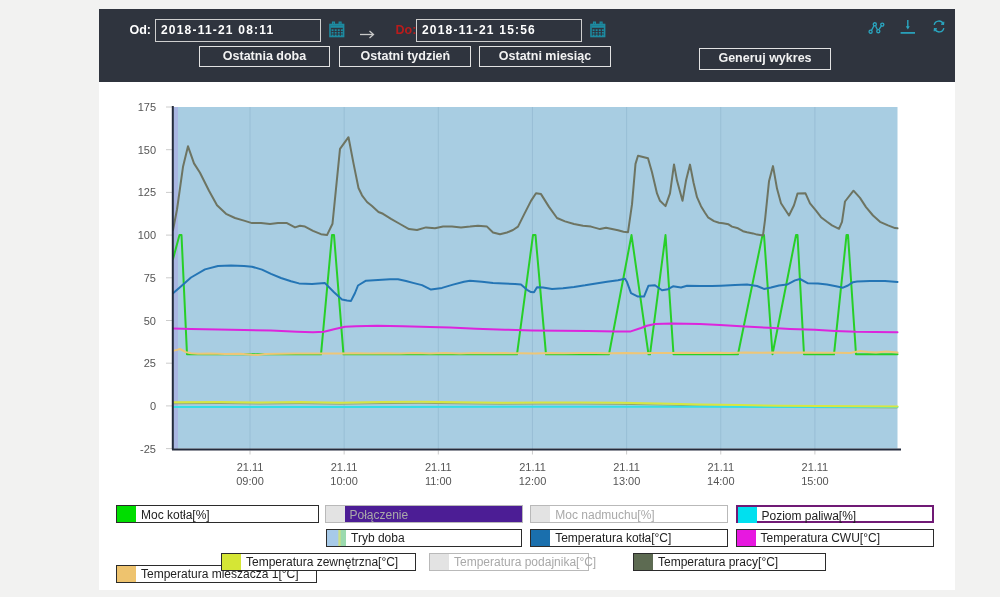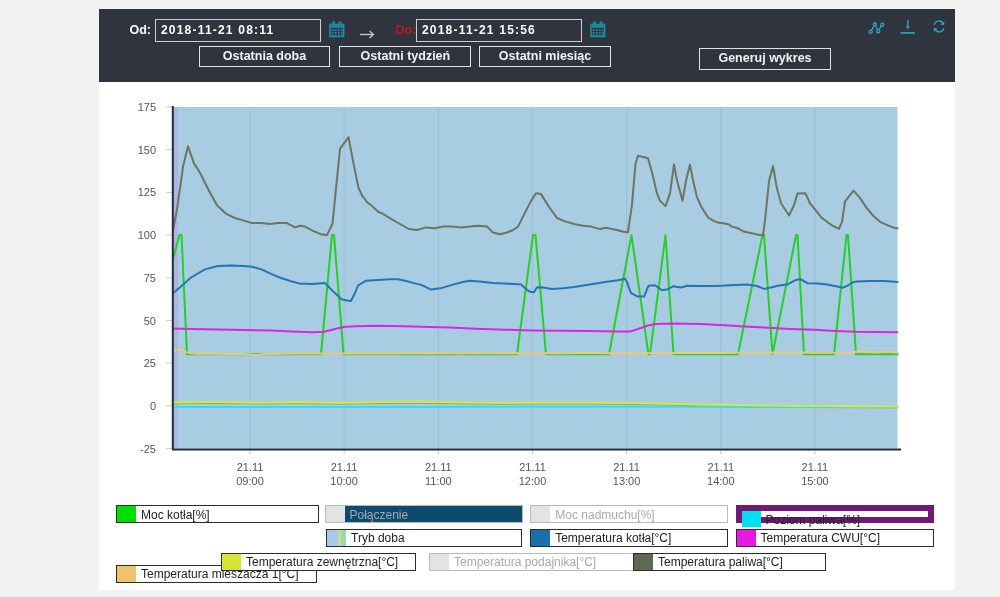--- a/index.html
+++ b/index.html
@@ -151,29 +151,29 @@
 <text x="720.8" y="470.5" text-anchor="middle" font-size="11" fill="#555555">21.11</text>
 <text x="720.8" y="485" text-anchor="middle" font-size="11" fill="#555555">14:00</text>
 <text x="814.9" y="470.5" text-anchor="middle" font-size="11" fill="#555555">21.11</text>
 <text x="814.9" y="485" text-anchor="middle" font-size="11" fill="#555555">15:00</text>
 </svg>
 
 <div style="position:absolute;left:116.0px;top:505.0px;width:202.5px;height:18px;background:#fff;border:1px solid #2b2b2b;box-sizing:border-box;">
       <div style="position:absolute;left:0;top:0;width:19px;height:16px;background:#00dd00;"></div>
       <div style="position:absolute;left:24px;top:1.5px;font-size:12px;color:#222222;white-space:nowrap;">Moc kotła[%]</div>
     </div>
-<div style="position:absolute;left:324.5px;top:505.0px;width:198.0px;height:18px;background:#0c4a6e;border:1px solid #b9b9b9;box-sizing:border-box;">
+<div style="position:absolute;left:324.5px;top:505.0px;width:198.0px;height:18px;background:#4c1d95;border:1px solid #b9b9b9;box-sizing:border-box;">
       <div style="position:absolute;left:0;top:0;width:19px;height:16px;background:#e3e3e3;"></div>
       <div style="position:absolute;left:24px;top:1.5px;font-size:12px;color:#a9a9a9;white-space:nowrap;">Połączenie</div>
     </div>
 <div style="position:absolute;left:530.3px;top:505.0px;width:197.4px;height:18px;background:#fff;border:1px solid #b9b9b9;box-sizing:border-box;">
       <div style="position:absolute;left:0;top:0;width:19px;height:16px;background:#e3e3e3;"></div>
       <div style="position:absolute;left:24px;top:1.5px;font-size:12px;color:#a9a9a9;white-space:nowrap;">Moc nadmuchu[%]</div>
     </div>
-<div style="position:absolute;left:735.5px;top:505.0px;width:198.0px;height:18px;background:#fff;border:6px solid #701a75;box-sizing:border-box;">
+<div style="position:absolute;left:735.5px;top:505.0px;width:198.0px;height:18px;background:#fff;border:2px solid #701a75;box-sizing:border-box;">
       <div style="position:absolute;left:0;top:0;width:19px;height:16px;background:#00e0ef;"></div>
       <div style="position:absolute;left:24px;top:1.5px;font-size:12px;color:#222222;white-space:nowrap;">Poziom paliwa[%]</div>
     </div>
 <div style="position:absolute;left:116.0px;top:528.8px;width:201.0px;height:18px;background:#fff;border:1px solid #2b2b2b;box-sizing:border-box;margin-top:36px;">
       <div style="position:absolute;left:0;top:0;width:19px;height:16px;background:#eec36e;"></div>
       <div style="position:absolute;left:24px;top:1.5px;font-size:12px;color:#222222;white-space:nowrap;">Temperatura mieszacza 1[°C]</div>
     </div>
 <div style="position:absolute;left:326.0px;top:528.8px;width:196.3px;height:18px;background:#fff;border:1px solid #2b2b2b;box-sizing:border-box;">
       <div style="position:absolute;left:0;top:0;width:19px;height:16px;background:linear-gradient(90deg,#a7cae8 0%,#a7cae8 56%,#cbdf85 63%,#cbdf85 68%,#9bdaae 76%,#9bdaae 100%);"></div>
       <div style="position:absolute;left:24px;top:1.5px;font-size:12px;color:#222222;white-space:nowrap;">Tryb doba</div>
@@ -183,20 +183,20 @@
       <div style="position:absolute;left:24px;top:1.5px;font-size:12px;color:#222222;white-space:nowrap;">Temperatura kotła[°C]</div>
     </div>
 <div style="position:absolute;left:735.5px;top:528.8px;width:198.0px;height:18px;background:#fff;border:1px solid #2b2b2b;box-sizing:border-box;text-decoration:underline;">
       <div style="position:absolute;left:0;top:0;width:19px;height:16px;background:#e718e0;"></div>
       <div style="position:absolute;left:24px;top:1.5px;font-size:12px;color:#222222;white-space:nowrap;">Temperatura CWU[°C]</div>
     </div>
 <div style="position:absolute;left:221.0px;top:552.5px;width:195.0px;height:18px;background:#fff;border:1px solid #2b2b2b;box-sizing:border-box;">
       <div style="position:absolute;left:0;top:0;width:19px;height:16px;background:#d5e635;"></div>
       <div style="position:absolute;left:24px;top:1.5px;font-size:12px;color:#222222;white-space:nowrap;">Temperatura zewnętrzna[°C]</div>
     </div>
-<div style="position:absolute;left:429.0px;top:552.5px;width:231px;height:18px;background:#fff;border:1px solid #b9b9b9;box-sizing:border-box;">
+<div style="position:absolute;left:429.0px;top:552.5px;width:160px;height:18px;background:#fff;border:1px solid #b9b9b9;box-sizing:border-box;">
       <div style="position:absolute;left:0;top:0;width:19px;height:16px;background:#e3e3e3;"></div>
       <div style="position:absolute;left:24px;top:1.5px;font-size:12px;color:#a9a9a9;white-space:nowrap;">Temperatura podajnika[°C]</div>
     </div>
 <div style="position:absolute;left:633.0px;top:552.5px;width:192.5px;height:18px;background:#fff;border:1px solid #2b2b2b;box-sizing:border-box;">
       <div style="position:absolute;left:0;top:0;width:19px;height:16px;background:#5d6b52;"></div>
-      <div style="position:absolute;left:24px;top:1.5px;font-size:12px;color:#222222;white-space:nowrap;">Temperatura paliwa[°C]</div>
+      <div style="position:absolute;left:24px;top:1.5px;font-size:12px;color:#222222;white-space:nowrap;">Temperatura pracy[°C]</div>
     </div>
 </div>
 </body></html>

